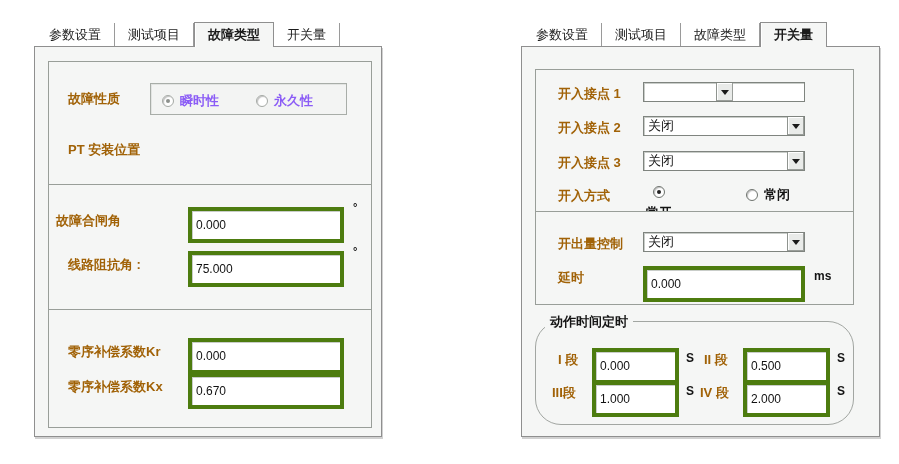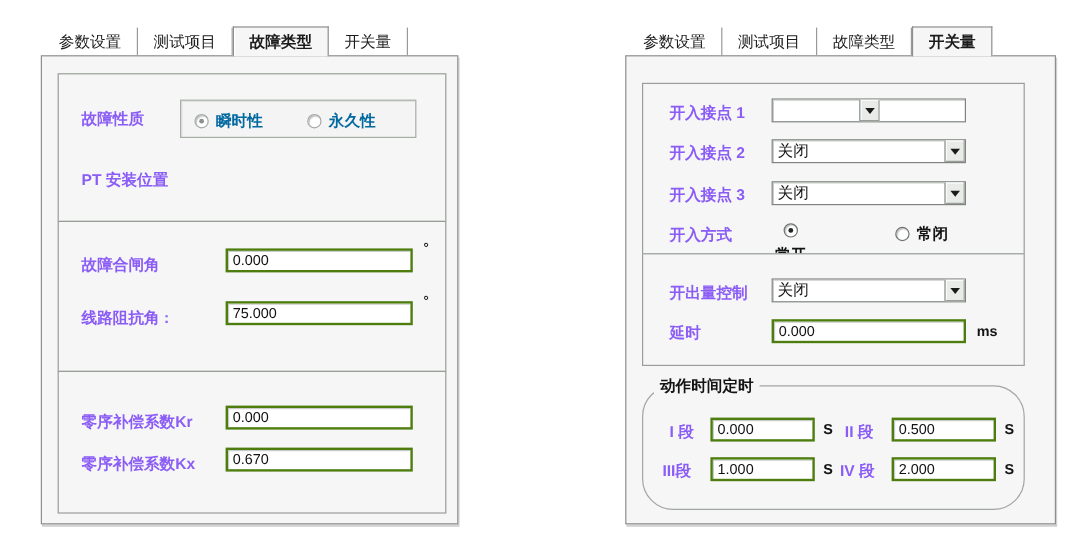--- a/index.html
+++ b/index.html
@@ -21,39 +21,39 @@
   
   .tabpage { flex:1; background:#f5f6f5; border:1px solid #8f8f8f;
     box-shadow:1px 2px 0 rgba(0,0,0,0.18); position:relative; }
 
   
   .frame { position:absolute; border:1px solid #999e99; background:#f5f6f5; }
   .groupbox { position:absolute; border:1px solid #a2a6a2; background:#f5f6f5; }
   .groupbox .caption { position:absolute; top:-9px; left:9px; padding:0 5px;
     background:#f5f6f5; font-size:13px; font-weight:bold; color:#141414; white-space:nowrap; }
 
-  .lbl { position:absolute; font-size:13px; font-weight:bold; color:#8b5cf6; white-space:nowrap; }
+  .lbl { position:absolute; font-size:13px; font-weight:bold; color:#a16207; white-space:nowrap; }
 
   
-  .tbox { position:absolute; height:20px; background:#ffffff;
-    border:2px solid #4d7c0f; box-shadow:inset 1px 1px 0 #c9cdc9;
+  .tbox { position:absolute; height:36px; background:#ffffff;
+    border:4px solid #4d7c0f; box-shadow:inset 1px 1px 0 #c9cdc9;
     font-family:"Liberation Sans", sans-serif; font-size:12px; color:#111; padding:0 4px; }
   .unit { position:absolute; font-size:12px; font-weight:bold; color:#141414; }
   .deg  { font-size:11px; }
 
   
   .radio-item { position:absolute; display:flex; align-items:center; gap:6px; }
   .rcircle { width:12px; height:12px; border-radius:50%; background:#ffffff;
     border:1px solid #6f746f; box-shadow:inset 1px 1px 1px rgba(0,0,0,.25); position:relative; flex:0 0 auto; }
   .rcircle.sel::after { content:""; position:absolute; left:3px; top:3px; width:4px; height:4px;
     border-radius:50%; background:#222; }
   .rlabel { font-size:13px; font-weight:bold; color:#141414; white-space:nowrap; }
   .rgroup-box { position:absolute; border:1px solid #a8ada8; background:#f3f4f3;
     box-shadow:inset 1px 1px 0 #e2e4e2; }
-  .disabled .rlabel { color:#0369a1; }
+  .disabled .rlabel { color:#8b5cf6; }
   .disabled .rcircle { border-color:#a5a9a5; }
   .disabled .rcircle.sel::after { background:#8d918d; }
 
   
   .combo { position:absolute; height:20px; background:#ffffff;
     border:1px solid #7f847f; box-shadow:inset 1px 1px 0 #c9cdc9;
     display:flex; align-items:center; cursor:default; }
   .combo .cval { flex:1; font-size:13px; color:#111; padding:0 4px; white-space:nowrap; overflow:hidden; }
   .combo .cbtn { width:17px; height:100%; background:#e9ebe9;
     border-left:1px solid #8f948f; box-shadow:inset -1px -1px 0 #9a9e9a, inset 1px 1px 0 #ffffff;
@@ -82,21 +82,21 @@
         <span class="radio-item" style="left:105px; top:8px;">
           <span class="rcircle"></span>
           <span class="rlabel">永久性</span>
         </span>
       </div>
 
       <span class="lbl" style="left:19px; top:79px;">PT 安装位置</span>
     </div>
 
     <div class="frame" style="left:13px; top:137px; width:324px; height:126px;">
-      <span class="lbl" style="left:19px; top:27px;">故障合闸角</span>
+      <span class="lbl" style="left:7px; top:27px;">故障合闸角</span>
       <input class="tbox" style="left: 139px; top: 22px; width: 156px;" value="0.000">
       <span class="unit deg" style="left:304px; top:16px;">°</span>
 
       <span class="lbl" style="left:19px; top:71px;">线路阻抗角 :</span>
       <input class="tbox" style="left: 139px; top: 66px; width: 156px;" value="75.000">
       <span class="unit deg" style="left:304px; top:60px;">°</span>
     </div>
 
     <div class="frame" style="left:13px; top:262px; width:324px; height:119px;">
       <span class="lbl" style="left:19px; top:33px;">零序补偿系数Kr</span>

